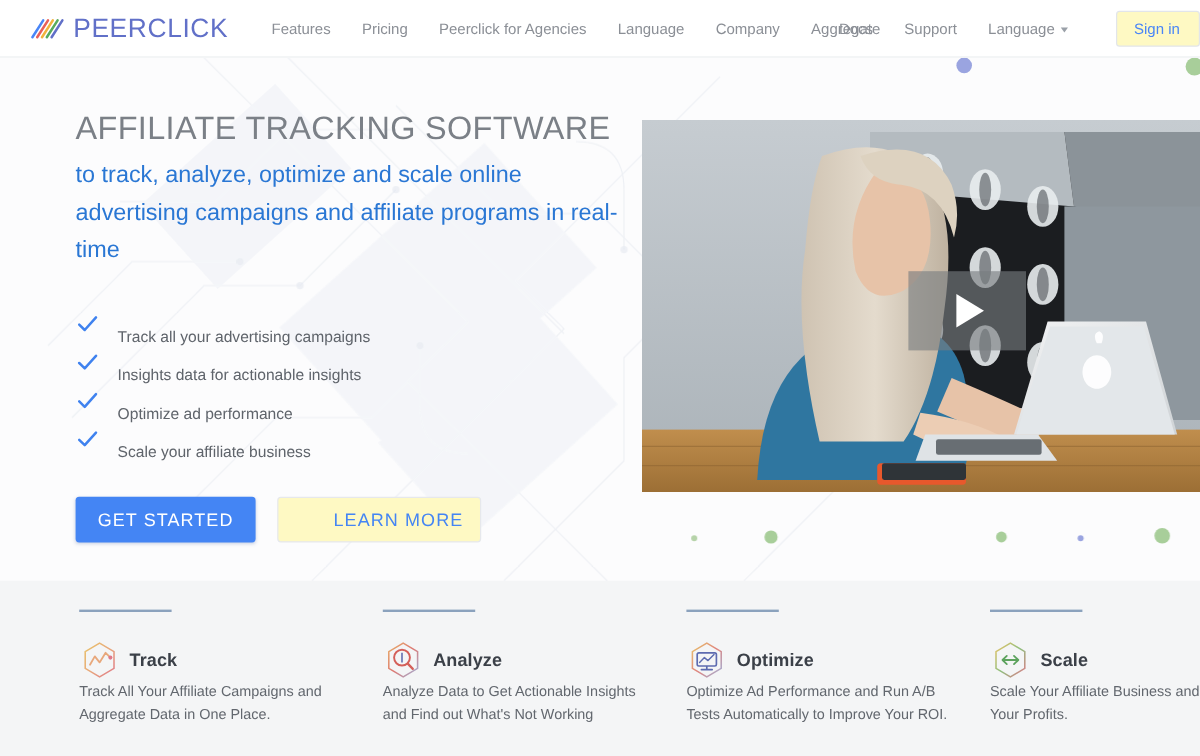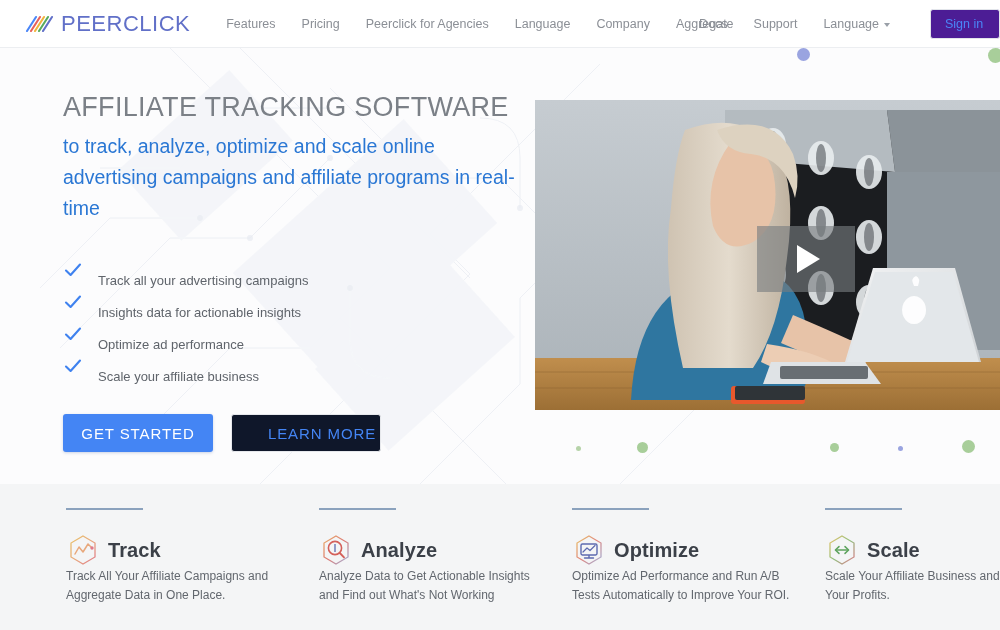--- a/index.html
+++ b/index.html
@@ -44,21 +44,21 @@
     position: absolute; right: 0; top: 0;
     height: 48px; display: flex; align-items: center; gap: 26px;
     padding-right: 0;
   }
   .signin-btn {
     margin-left: 14px;
     height: 30px;
     min-width: 70px;
     border: 1px solid #e2e5ea;
     border-radius: 3px;
-    background: #4c1d95;
+    background: #fef9c3;
     color: #4a86f7;
     font-size: 12.5px;
     display: flex; align-items: center;
     padding: 0 14px;
     white-space: nowrap;
     cursor: pointer;
   }
   .caret {
     display: inline-block;
     width: 0; height: 0;
@@ -99,21 +99,21 @@
   .btn {
     height: 38px; border-radius: 3px;
     display: flex; align-items: center; justify-content: center;
     font-size: 15px; letter-spacing: .9px; cursor: pointer;
   }
   .btn-primary {
     width: 150px; background: #4485f4; color: #fff;
     box-shadow: 0 1px 3px rgba(60,90,160,.25);
   }
   .btn-ghost {
-    width: 150px; background: #0f172a; color: #4485f4;
+    width: 170px; background: #fef9c3; color: #4485f4;
     border: 1px solid #e6e8ec;
     padding-left: 32px;
   }
 
   
   .video {
     position: absolute; left: 535px; top: 52px;
     width: 478px; height: 310px;
     background: #b9c0c6;
     overflow: hidden; cursor: pointer;
@@ -146,21 +146,21 @@
     width: 1000px; display: flex;
   }
   .fcard { width: 253px; flex: none; }
   .fline {
     width: 77px; height: 2px; background: #8ba2bd;
     margin-top: 24px;
   }
   .fhead { display: flex; align-items: center; margin-top: 23px; }
   .fic { width: 34px; height: 34px; flex: none; display: block; }
   .ftitle {
-    font-size: 20px; color: #3b4048; font-weight: 700;
+    font-size: 15px; color: #3b4048; font-weight: 700;
     margin-left: 8px; letter-spacing: .1px;
   }
   .fdesc {
     font-size: 12px; color: #62676e;
     line-height: 1.62; width: 225px;
   }
 </style>
 </head>
 <body>
 

